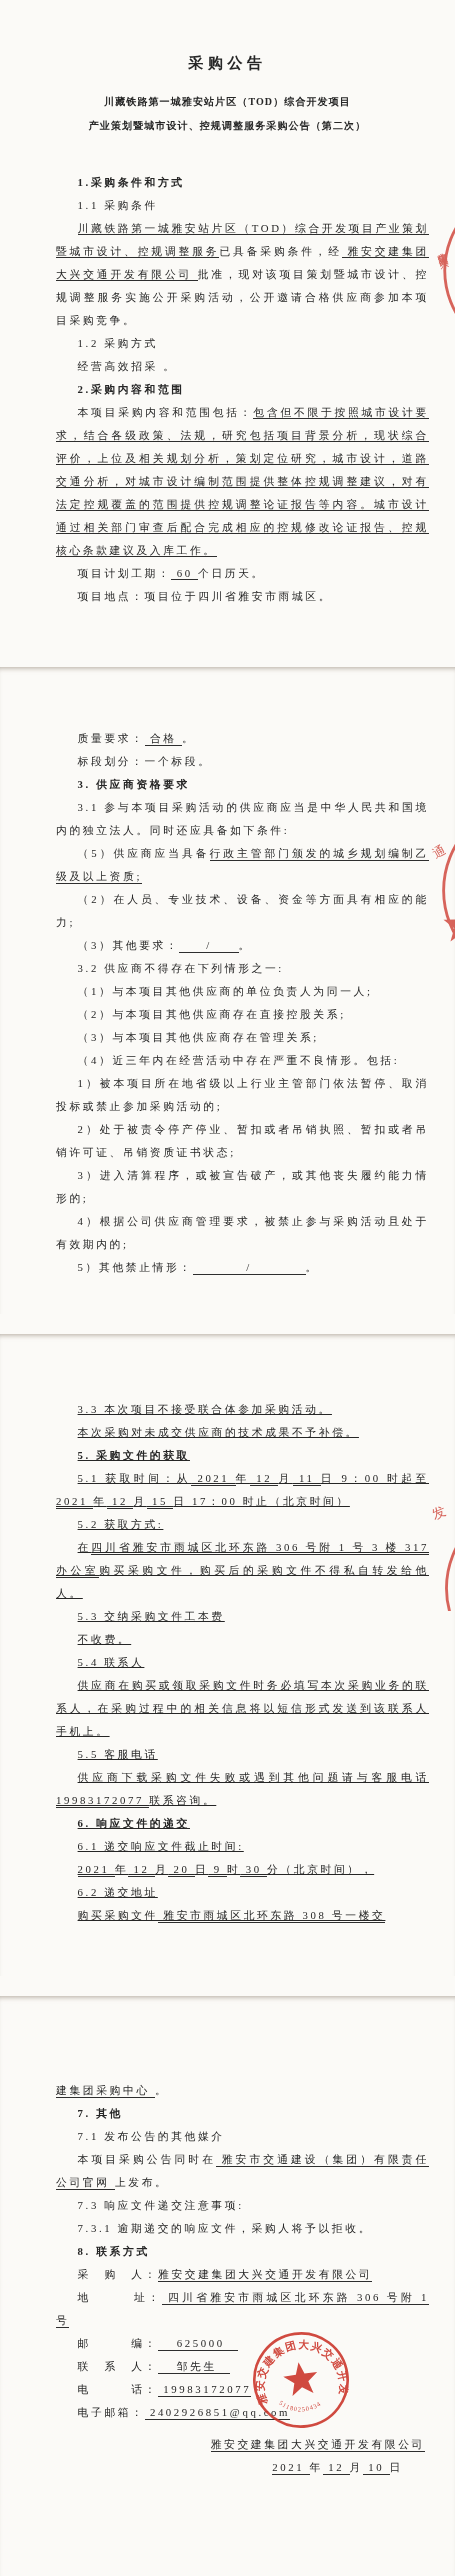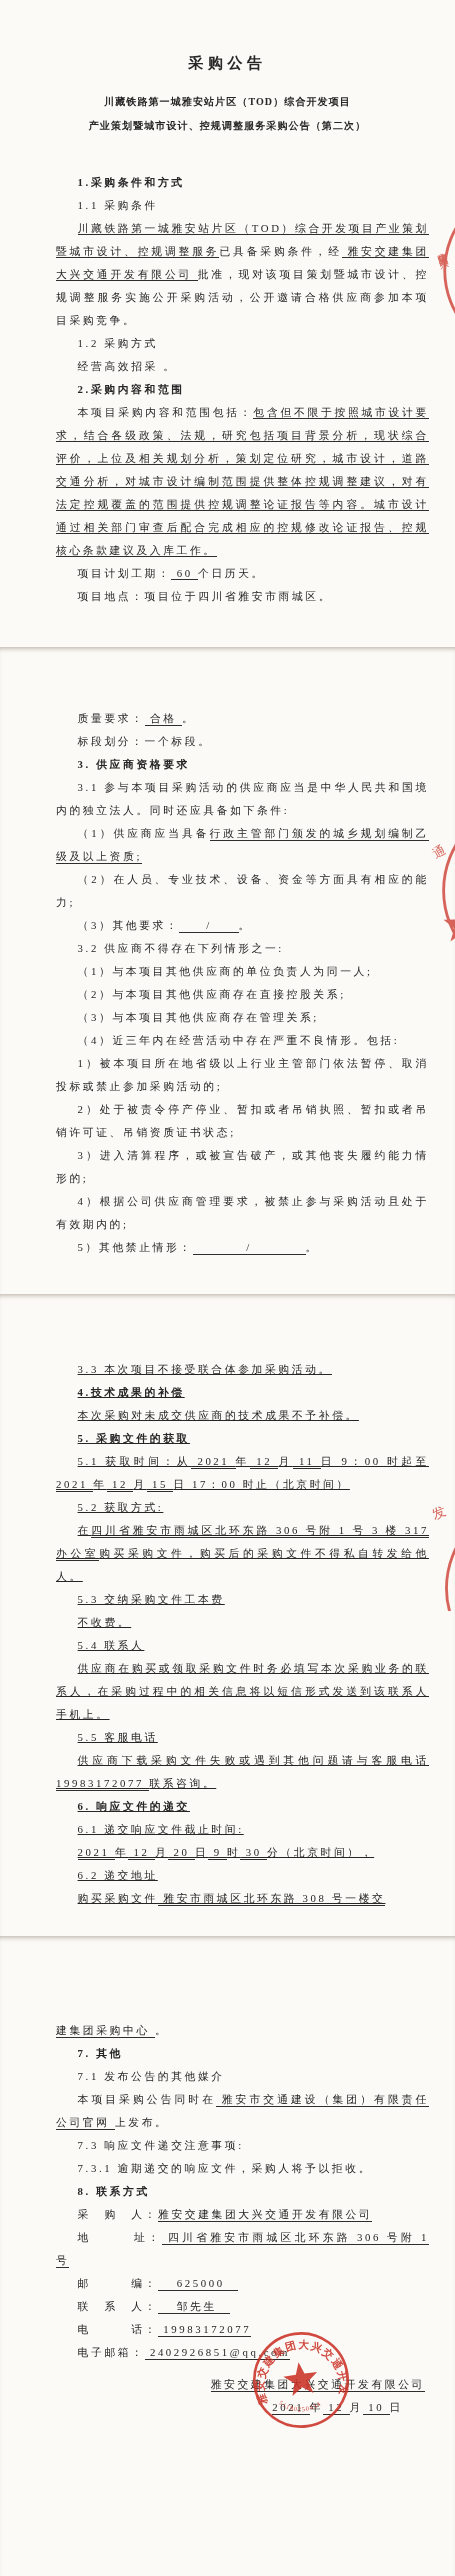--- a/index.html
+++ b/index.html
@@ -16,21 +16,21 @@
     position:relative;
     box-sizing:border-box;
     width:455px;
     overflow:hidden;
     background:#fbfaf7;
   }
   .page:nth-child(1){height:647px;}
   .page:nth-child(2){height:647px;}
   .page:nth-child(3){height:642px;}
   .page:nth-child(4){height:641px;box-shadow:inset 0 4.6px 5.7px -3.4px rgba(125,112,95,.55), inset 0 -5.1px 5.7px -3.4px rgba(125,112,95,.5);}
-  .page:not(:first-child){box-shadow:inset 0 4.6px 5.7px -3.4px rgba(125,112,95,.55);}
+  .page:not(:first-child){box-shadow:inset 0 4.6px 5.7px -3.4px rgba(125,112,95,.55);margin-top:20px;}
   .line{
     margin:0;
     padding:0 26px 0 56px;
     font-size:10.8px;
     line-height:23px;
     letter-spacing:2.6px;
   }
   .just{text-align:justify;}
   .indent{text-indent:2em;}
   .title{
@@ -79,37 +79,36 @@
         <p class="line heading indent"><span>2.采购内容和范围</span></p>
         <p class="line indent just"><span>本项目采购内容和范围包括：</span><span class="u">包含但不限于按照城市设计要求，结合各级政策、法规，研究包括项目背景分析，现状综合评价，上位及相关规划分析，策划定位研究，城市设计，道路交通分析，对城市设计编制范围提供整体控规调整建议，对有法定控规覆盖的范围提供控规调整论证报告等内容。城市设计通过相关部门审查后配合完成相应的控规修改论证报告、控规核心条款建议及入库工作。</span></p>
         <p class="line indent"><span>项目计划工期：</span><span class="u"> 60 </span><span>个日历天。</span></p>
         <p class="line indent"><span>项目地点：项目位于四川省雅安市雨城区。</span></p>
       </section>
       <section class="page" style="padding-top: 60px;">
         <p class="line indent"><span>质量要求：</span><span class="u"> 合格 </span><span>。</span></p>
         <p class="line indent"><span>标段划分：一个标段。</span></p>
         <p class="line heading indent"><span>3. 供应商资格要求</span></p>
         <p class="line indent just"><span>3.1 参与本项目采购活动的供应商应当是中华人民共和国境内的独立法人。同时还应具备如下条件:</span></p>
-        <p class="line indent just"><span>（1）供应商应当具备</span><span class="u">行政主管部门颁发的城乡规划编制乙级及以上资质;</span></p>
+        <p class="line indent just"><span>（5）供应商应当具备</span><span class="u">行政主管部门颁发的城乡规划编制乙级及以上资质;</span></p>
         <p class="line indent just"><span>（2）在人员、专业技术、设备、资金等方面具有相应的能力;</span></p>
         <p class="line indent"><span>（3）其他要求：</span><span class="u">　　/　　</span><span>。</span></p>
         <p class="line indent"><span>3.2 供应商不得存在下列情形之一:</span></p>
         <p class="line indent"><span>（1）与本项目其他供应商的单位负责人为同一人;</span></p>
         <p class="line indent"><span>（2）与本项目其他供应商存在直接控股关系;</span></p>
         <p class="line indent"><span>（3）与本项目其他供应商存在管理关系;</span></p>
         <p class="line indent just"><span>（4）近三年内在经营活动中存在严重不良情形。包括:</span></p>
         <p class="line indent just"><span>1）被本项目所在地省级以上行业主管部门依法暂停、取消投标或禁止参加采购活动的;</span></p>
         <p class="line indent just"><span>2）处于被责令停产停业、暂扣或者吊销执照、暂扣或者吊销许可证、吊销资质证书状态;</span></p>
         <p class="line indent just"><span>3）进入清算程序，或被宣告破产，或其他丧失履约能力情形的;</span></p>
         <p class="line indent just"><span>4）根据公司供应商管理要求，被禁止参与采购活动且处于有效期内的;</span></p>
         <p class="line indent"><span>5）其他禁止情形：</span><span class="u">　　　　/　　　　</span><span>。</span></p>
       </section>
       <section class="page" style="padding-top: 64px; text-decoration: underline;">
         <p class="line indent"><span>3.3 本次项目不接受联合体参加采购活动。</span></p>
-        <p class="line heading indent"><span>4.技术成果的补偿</span></p>
         <p class="line indent"><span>本次采购对未成交供应商的技术成果不予补偿。</span></p>
         <p class="line heading indent"><span>5. 采购文件的获取</span></p>
         <p class="line indent just"><span>5.1 获取时间：从</span><span class="u"> 2021 </span><span>年</span><span class="u"> 12 </span><span>月</span><span class="u"> 11 </span><span>日 9：00 时起至</span><span class="u"> 2021 </span><span>年</span><span class="u"> 12 </span><span>月</span><span class="u"> 15 </span><span>日 17：00 时止（北京时间）</span></p>
         <p class="line indent"><span>5.2 获取方式:</span></p>
         <p class="line indent just"><span>在</span><span class="u">四川省雅安市雨城区北环东路 306 号附 1 号 3 楼 317 办公室</span><span>购买采购文件，购买后的采购文件不得私自转发给他人。</span></p>
         <p class="line indent"><span>5.3 交纳采购文件工本费</span></p>
         <p class="line indent"><span>不收费。</span></p>
         <p class="line indent"><span>5.4 联系人</span></p>
         <p class="line indent just"><span>供应商在购买或领取采购文件时务必填写本次采购业务的联系人，在采购过程中的相关信息将以短信形式发送到该联系人手机上。</span></p>
         <p class="line indent"><span>5.5 客服电话</span></p>

